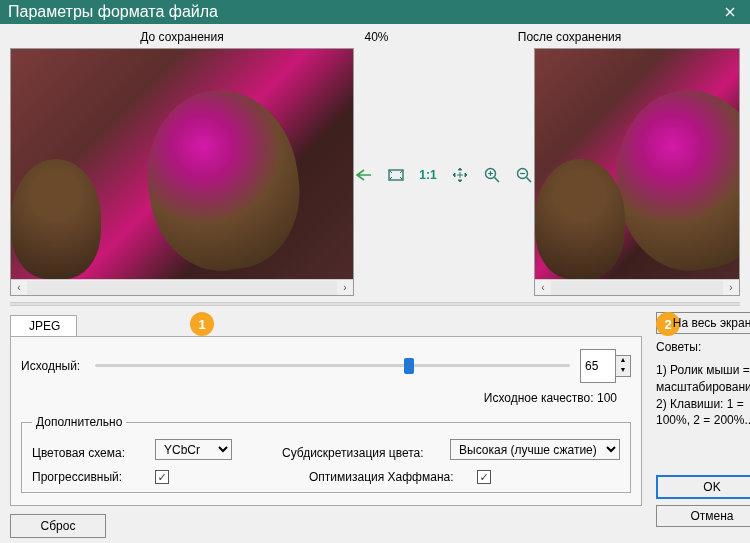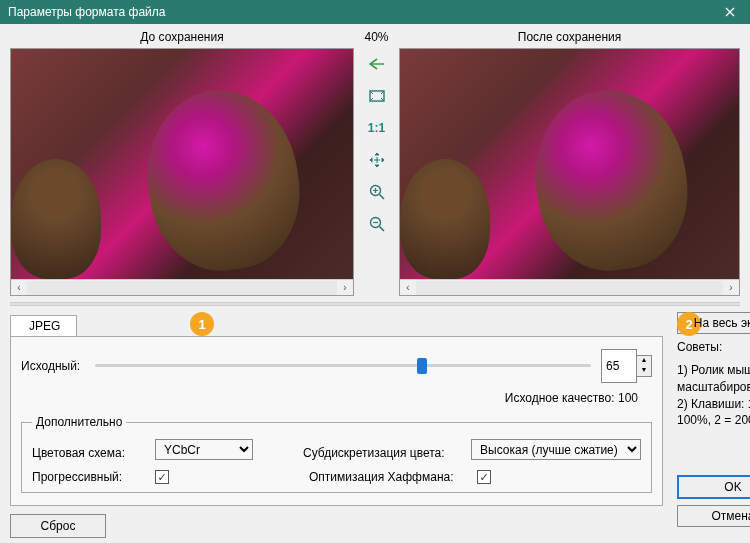--- a/index.html
+++ b/index.html
@@ -1,33 +1,33 @@
 <!DOCTYPE html>
 <html><head>
 <meta charset="utf-8">
 <style>
 *{box-sizing:border-box;margin:0;padding:0;font-family:"Segoe UI",Tahoma,sans-serif;font-size:12px}
 body{background:#f0f0f0;width:750px;height:543px;overflow:hidden}
 .titlebar{background:#2a7a6f;color:#fff;height:24px;display:flex;align-items:center;justify-content:space-between;padding-left:8px}
-.titlebar .title{font-size:12px}
+.titlebar .title{font-size:16px}
 .close-btn{width:40px;height:24px;display:flex;align-items:center;justify-content:center;cursor:pointer;color:#fff;font-size:14px}
 .content{padding:6px 10px 0 10px}
 .headers{display:flex;align-items:center;margin-bottom:4px}
 .hdr-left{flex:0 0 344px;text-align:center;font-size:12px}
 .hdr-mid{flex:0 0 45px;text-align:center;font-size:12px}
 .hdr-right{flex:1;text-align:center;font-size:12px}
 .previews{display:flex;gap:0}
 .pv-wrap{flex:0 0 344px;border:1px solid #999;background:#fff}
 .pv-img{height:230px;background:linear-gradient(135deg,#7a3b3a 0%,#5c2e2d 30%,#c91875 52%,#3c1f1e 70%,#4d2a29 100%);position:relative;overflow:hidden}
 .pv-img::before{content:"";position:absolute;left:40%;top:18%;width:150px;height:180px;border-radius:50% 50% 45% 45%;background:radial-gradient(circle at 40% 30%,#d419a9 0%,#b01580 20%,#6b4a2c 50%,#3a2a18 100%);transform:rotate(-8deg)}
 .pv-img::after{content:"";position:absolute;left:0;bottom:0;width:90px;height:120px;border-radius:50% 50% 40% 40%;background:radial-gradient(circle at 50% 30%,#6b4a2c 25%,#3a2618 100%)}
 .scrolls{height:16px;display:flex;align-items:center;background:#f0f0f0;border-top:1px solid #ccc}
 .sc-arrow{width:16px;height:16px;display:flex;align-items:center;justify-content:center;color:#555;cursor:pointer;font-size:10px}
 .sc-track{flex:1;height:14px;background:#e8e8e8}
-.tools{flex:0 0 45px;display:flex;flex-direction:column;align-items:center;gap:12px;padding-top:6px}
+.tools{flex:0 0 45px;display:flex;flex-direction:row;align-items:center;gap:12px;padding-top:6px}
 .tool{width:20px;height:20px;display:flex;align-items:center;justify-content:center;cursor:pointer;color:#2a7a6f;font-size:14px}
 .tool.active{color:#1a8a7a;font-weight:bold}
 .sizes{display:flex;margin-top:6px}
 .sz-left{flex:0 0 344px;font-size:12px;padding-left:30px}
 .sz-spacer{flex:0 0 45px}
 .sz-right{flex:1;font-size:12px;padding-left:100px}
 .divider{height:4px;background:#e0e0e0;margin:6px 0;border:1px solid #ccc;border-left:none;border-right:none}
 .lower{display:flex;gap:14px}
 .left-col{flex:1}
 .right-col{flex:0 0 112px}
@@ -46,21 +46,21 @@
 .spin{display:flex;flex-direction:column;border:1px solid #888;border-left:none}
 .spin div{width:14px;height:10px;font-size:7px;line-height:8px;text-align:center;background:#eee;cursor:pointer}
 .orig-q{text-align:right;margin:8px 14px 10px 0;font-size:12px}
 fieldset{border:1px solid #aaa;padding:10px 10px 6px 10px}
 legend{font-size:12px;padding:0 4px}
 .frow{display:flex;align-items:flex-end;gap:18px;margin-bottom:10px}
 .frow label{font-size:12px}
 .flab{width:105px}
 .flab2{width:150px}
 select{height:21px;border:1px solid #888;background:#f8f8f8;font-size:12px;padding:0 4px}
-.sel1{width:98px}
+.sel1{width:77px}
 .sel2{width:170px}
 .chk{width:14px;height:14px;border:1px solid #555;display:inline-flex;align-items:center;justify-content:center;background:#fff;font-size:11px;color:#333}
 .btn{border:1px solid #888;background:#efefef;padding:3px 0;width:100%;cursor:pointer;font-size:12px;text-align:center;margin-bottom:6px}
 .btn-ok{border:2px solid #2077d4}
 .tips-title{font-size:12px;margin:6px 0 8px 0}
 .tips{font-size:12px;line-height:1.4}
 .reset{border:1px solid #888;background:#efefef;padding:4px 0;width:96px;cursor:pointer;font-size:12px;text-align:center;margin:8px 0 0 0}
 </style>
 </head>
 <body>

